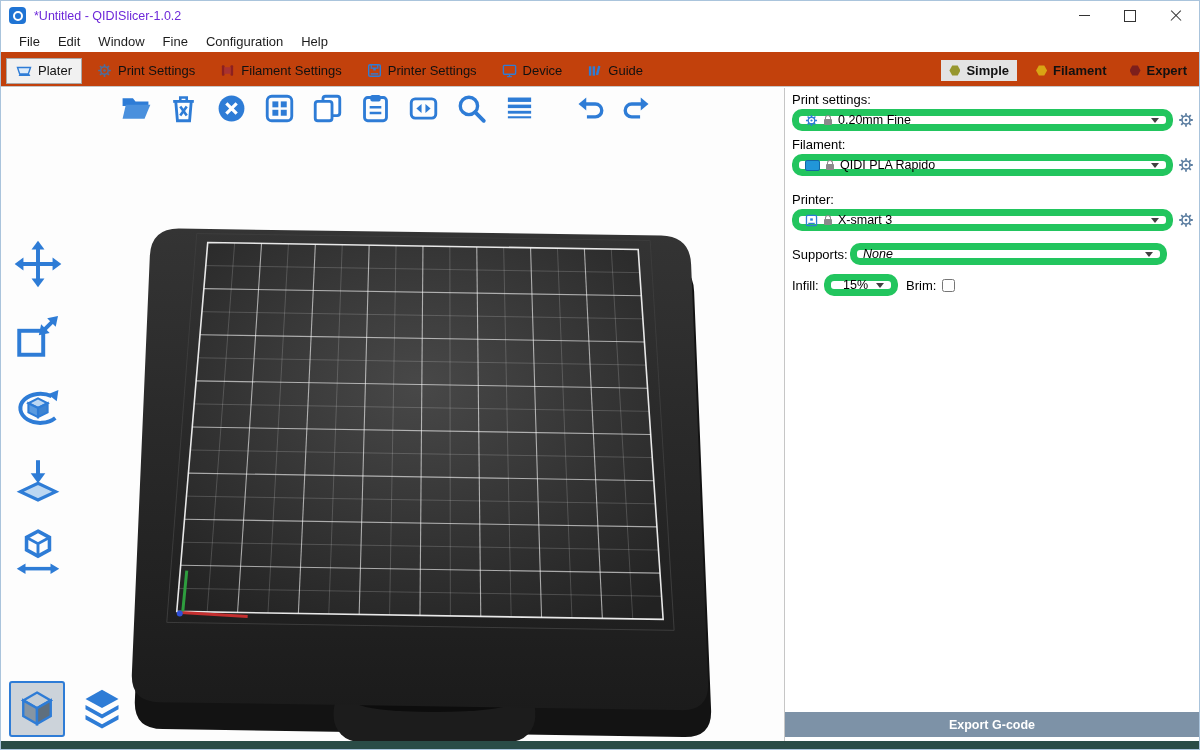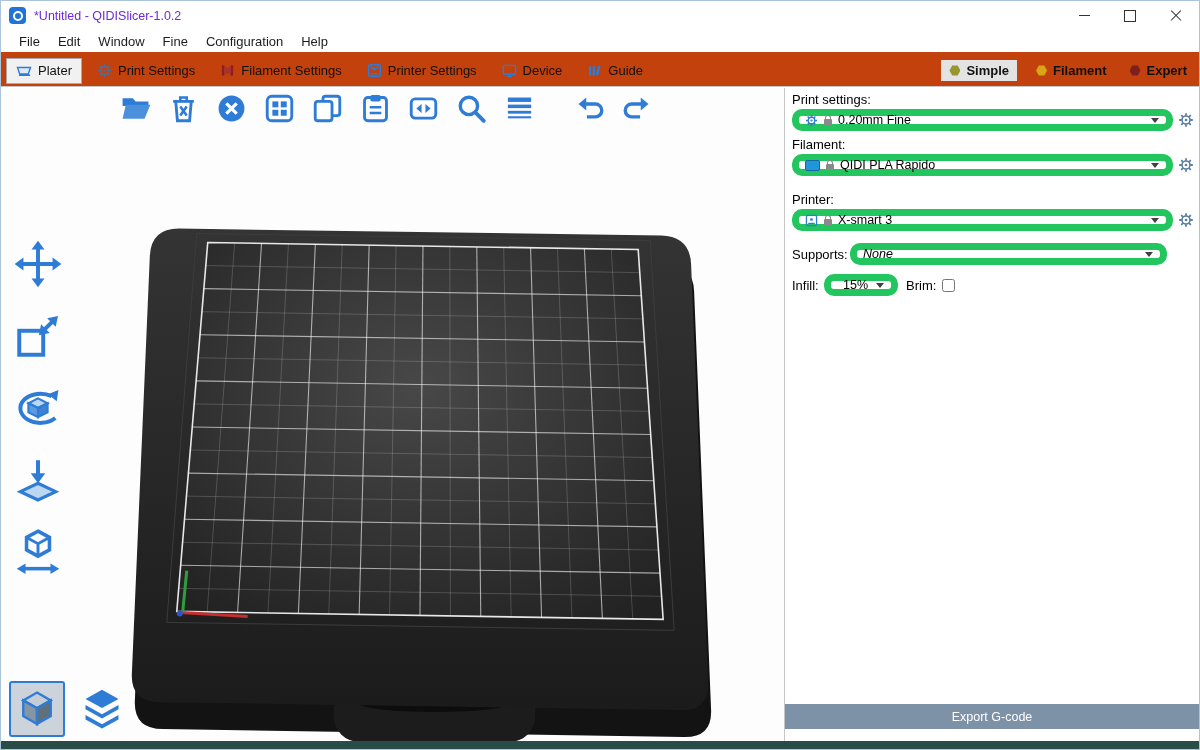--- a/index.html
+++ b/index.html
@@ -79,22 +79,22 @@
                   border:1.4px solid #8a8a8a; border-bottom:none; border-radius:3px 3px 0 0; }
   .swatch { width:15px; height:11px; background:#2196d8; border:1px solid #1467a3; border-radius:2px; flex:0 0 auto; }
   .mt6 { margin-top:6px; } .mt8 { margin-top:16px; } .mt12 { margin-top:12px; } .mt9 { margin-top:9px; }
   .inline-row { display:flex; align-items:center; }
   .supports-label { width:58px; flex:0 0 auto; }
   .supports-combo { margin-right:28px;font-style:italic; }
   .infill-label { width:32px; flex:0 0 auto; }
   .infill-combo { flex:0 0 74px; width:74px;padding-left:12px; }
   .brim-label { margin-left:8px; margin-right:6px; }
   .brim-check { width:13px; height:13px; }
-  .export-btn { position:absolute; left:0; right:0; bottom:20px; height:25px; background:#7d92a7; color:#fff;
-                font-weight:400; font-size:12.5px; display:flex; align-items:center; justify-content:center; border:none; }
+  .export-btn { position:absolute; left:0; right:0; bottom:12px; height:25px; background:#7d92a7; color:#fff;
+                font-weight:700; font-size:12.5px; display:flex; align-items:center; justify-content:center; border:none; }
 
   .bottom-strip { position:absolute; left:0; right:0; bottom:0; height:8px; background:#2a4c47; z-index:6; }
 </style>
 </head>
 <body>
 
 <div class="window">
 
   <div class="titlebar">
     <div class="app-logo"></div>

